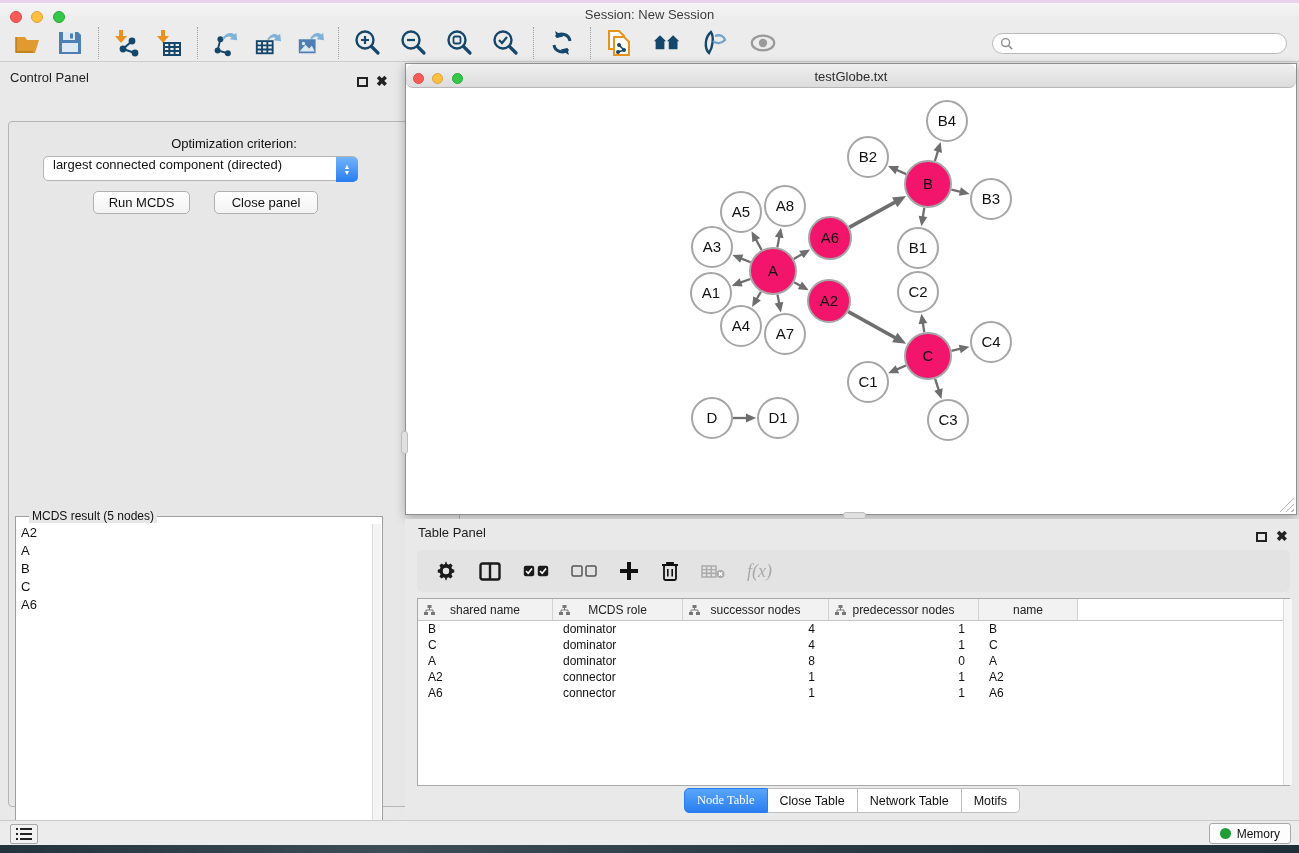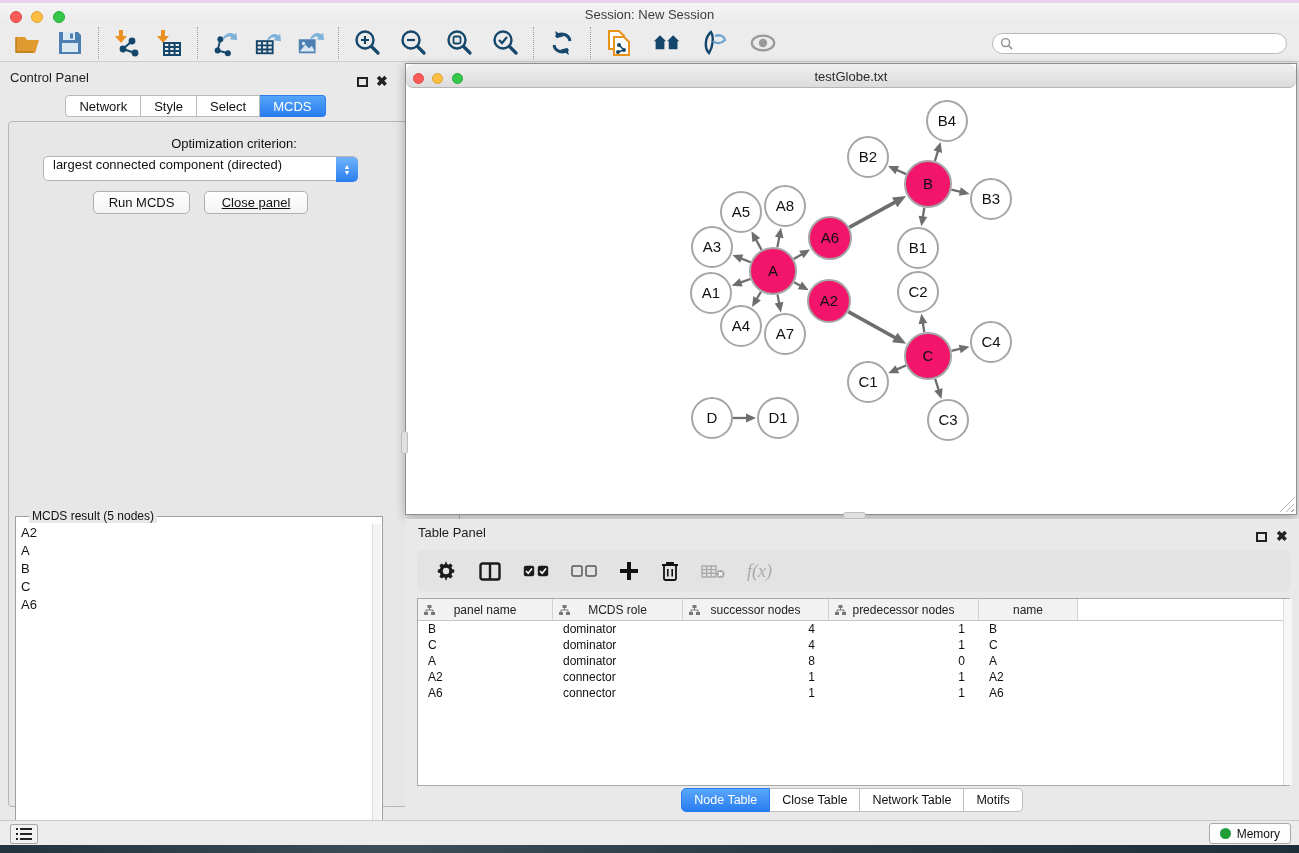--- a/index.html
+++ b/index.html
@@ -46,21 +46,21 @@
     border:1px solid #b3b3b3; border-radius:5px; display:flex; align-items:flex-start; cursor:pointer; }
   #opt-select-label { font-size:13px; color:#111; padding-left:9px; flex:1;
     white-space:nowrap; overflow:hidden; }
   #opt-stepper { width:22px; height:25px; margin-right:-1px; border-radius:0 5px 5px 0;
     background:linear-gradient(#70b4fa,#2a7df0); display:flex; flex-direction:column;
     align-items:center; justify-content:center; color:#fff; font-size:7px; line-height:6px; }
   .cp-btn { top:69px; height:23px; background:linear-gradient(#ffffff,#f3f3f3);
     border:1px solid #b0b0b0; border-radius:5px; font-size:13px; color:#111;
     font-family:"Liberation Sans", sans-serif; cursor:pointer; }
   #run-btn { left:84px; width:97px; }
-  #close-btn { left:195px; width:104px;text-decoration:underline; }
+  #close-btn { left:205px; width:104px; }
   #mcds-fieldset { left:6px; top:387px; width:368px; height:345px;
     border:1px solid #9f9f9f; background:#fff; }
   #mcds-fieldset legend { font-size:12px; color:#111; padding:0 3px; margin-left:13px;
     background:#e7e7e7; }
   #mcds-list { left:0; top:0; width:354px; height:332px; overflow:hidden; }
   .mcds-item { font-size:13px; color:#111; padding:1.5px 0 1.5px 5px; }
   #mcds-scroll { right:1px; top:1px; width:9px; height:330px; background:#f4f4f4;
     border-left:1px solid #dcdcdc; }
 
   
@@ -94,21 +94,21 @@
   .th .tree-ic { position:absolute; left:6px; top:6px; }
   .td-row { display:flex; height:16px; align-items:center; cursor:default; }
   .td { font-size:12px; color:#111; white-space:nowrap; }
   #tp-scroll { right:7px; top:80px; width:9px; height:186px; background:#f6f6f6;
     border-left:1px solid #ddd; }
   #tp-tabs { left:0; top:269px; width:894px; display:flex; justify-content:center; }
   .tp-tab { font-size:12.5px; padding:4px 12px; background:#fff; border:1px solid #bfbfbf;
     border-left-width:0; color:#111; cursor:pointer; }
   .tp-tab:first-child { border-left-width:1px; border-radius:5px 0 0 5px; }
   .tp-tab:last-child { border-radius:0 5px 5px 0; }
-  .tp-tab.active { background:linear-gradient(#58a6fa,#2a7df0); color:#fff; border-color:#2a7df0; }
+  .tp-tab.active { background:linear-gradient(#58a6fa,#2a7df0); color:#fff; border-color:#2a7df0;font-family:Liberation Serif, serif; }
 
   
   #status-bar { left:0; top:820px; width:1299px; height:25px; background:#ececec;
     border-top:1px solid #c9c9c9; }
   #list-btn { left:10px; top:3px; width:28px; height:20px; border:1px solid #a8a8a8;
     background:#f2f2f2; border-radius:2px; display:flex; align-items:center;
     justify-content:center; cursor:pointer; }
   #memory-btn { right:8px; top:2px; height:21px; border:1px solid #a8a8a8; background:#fdfdfd;
     border-radius:3px; display:flex; align-items:center; gap:6px; padding:0 10px; cursor:pointer; }
   #memory-dot { width:11px; height:11px; border-radius:50%; background:#1f9d37; }
@@ -277,26 +277,20 @@
       </svg>
   </div>
 </div>
 
 <div id="control-panel" class="abs">
   <div id="cp-header" class="abs">
     <span id="cp-title" class="abs">Control Panel</span>
     <span class="abs" style="left:357px;top:3px;"><span class="panel-float"></span></span>
     <span class="abs" style="left:376px;top:2px;"><span class="panel-close">✖</span></span>
   </div>
-  <div id="cp-tabs" class="abs">
-      <button class="cp-tab">Network</button>
-      <button class="cp-tab">Style</button>
-      <button class="cp-tab">Select</button>
-      <button class="cp-tab active">MCDS</button>
-    </div>
   <div id="cp-box" class="abs">
     <div id="opt-label" class="abs">Optimization criterion:</div>
     <div id="opt-select" class="abs">
       <span id="opt-select-label">largest connected component (directed)</span>
       <span id="opt-stepper">
           <span>▲</span>
           <span>▼</span>
         </span>
     </div>
     <button id="run-btn" class="abs cp-btn">Run MCDS</button>
@@ -514,21 +508,21 @@
 
   <div id="tp-table" class="abs">
     <div id="tp-head">
         <div class="th" style="width: 135px;">
           <svg class="tree-ic" width="11" height="10" viewBox="0 0 11 10">
             <rect x="3.5" y="0" width="4" height="3" fill="#777"></rect>
             <path d="M5.5 3v2M2 7V5h7v2" stroke="#777" fill="none"></path>
             <rect x="0" y="7" width="4" height="3" fill="#777"></rect>
             <rect x="7" y="7" width="4" height="3" fill="#777"></rect>
           </svg>
-          <span>panel name</span>
+          <span>shared name</span>
         </div>
         <div class="th" style="width: 130px;">
           <svg class="tree-ic" width="11" height="10" viewBox="0 0 11 10">
             <rect x="3.5" y="0" width="4" height="3" fill="#777"></rect>
             <path d="M5.5 3v2M2 7V5h7v2" stroke="#777" fill="none"></path>
             <rect x="0" y="7" width="4" height="3" fill="#777"></rect>
             <rect x="7" y="7" width="4" height="3" fill="#777"></rect>
           </svg>
           <span>MCDS role</span>
         </div>

